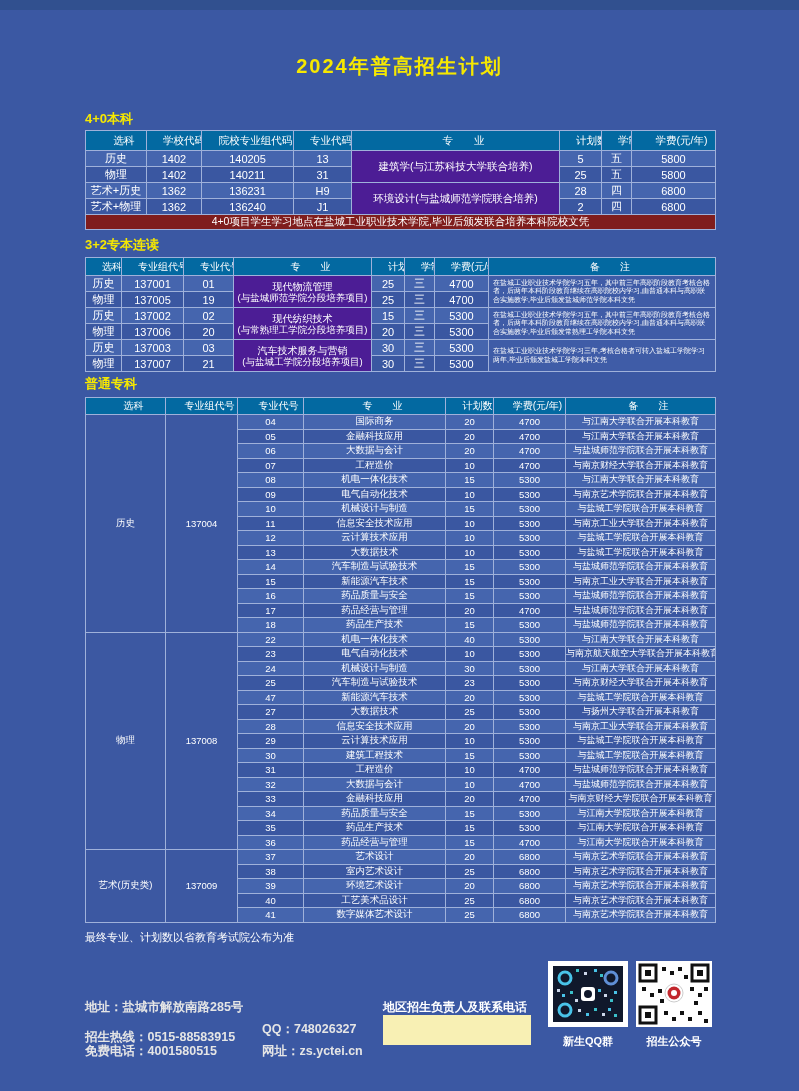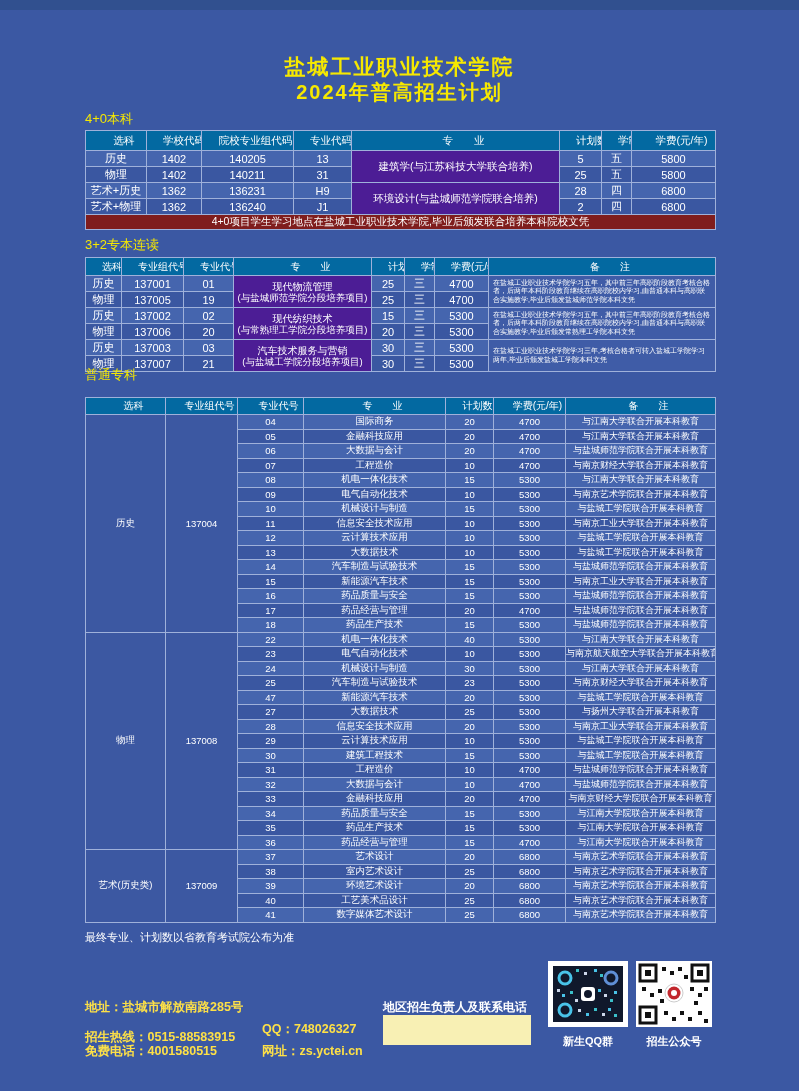--- a/index.html
+++ b/index.html
@@ -2,22 +2,22 @@
 <html><head>
 <meta charset="utf-8">
 <style>
   html,body{margin:0;padding:0;background:#2e4a8e;}
   .poster{position:relative;width:799px;height:1091px;background:#3b58a3;overflow:hidden;
           font-family:"Liberation Sans",sans-serif;color:#fff;}
   .top-strip{position:absolute;left:0;top:0;width:799px;height:10px;background:#31508f;}
   .title{position:absolute;left:0;top:54px;width:799px;text-align:center;color:#f6e800;font-weight:700;}
   .title .l1{font-size:21px;letter-spacing:2px;line-height:26px;}
   .title .l2{font-size:20px;letter-spacing:2px;line-height:25px;}
-  .sec-h{position:absolute;left:85px;color:#f6e800;font-weight:400;font-size:13px;}
-  .h1{top:110px}.h2{top:236px}.h3{top:366px}
+  .sec-h{position:absolute;left:85px;color:#f6e800;font-weight:700;font-size:13px;}
+  .h1{top:110px}.h2{top:236px}.h3{top:375px}
 
   table.t{position:absolute;left:85px;border-collapse:collapse;table-layout:fixed;width:630px;}
   .t th,.t td{border:1px solid #9fb1da;color:#fff;text-align:center;vertical-align:middle;
               overflow:hidden;padding:0;white-space:nowrap;}
   .t th{background:#0369a1;font-weight:400;padding-left:16px;}
   tr.rl td{background:#4565ae;}
   tr.rd td{background:#3a57a1;}
   .t td.major{background:#4c1d95;}
   .t td.gcell{background:#3c58a2;}
   .t td.tfoot{background:#7f1d1d;font-size:10.5px;}
@@ -30,38 +30,37 @@
   .t2{top:257px;} .t2 thead tr{height:18px;} .t2 tbody tr{height:15px;}
   .t2 th{font-size:10px;} .t2 td{font-size:11px;}
   .t2 td.major{font-size:10px;line-height:11px;}
   .t2 .major-partner{font-size:9.5px;}
 
   .t3{top:397px;} .t3 thead tr{height:17px;} .t3 tbody tr{height:14.5px;}
   .t3 th{font-size:10px;} .t3 td{font-size:9.5px;}
   .t3 td.remark3{font-size:9px;}
 
   .note{position:absolute;left:85px;top:930px;font-size:11px;color:#fff;}
-  .contact{position:absolute;font-weight:700;font-size:12.5px;color:#fde047;white-space:nowrap;}
+  .contact{position:absolute;font-weight:700;font-size:12.5px;color:#e5e5e5;white-space:nowrap;}
   .addr{left:85px;top:999px;} .hot{left:85px;top:1029px;} .qq{left:262px;top:1021px;}
   .free{left:85px;top:1043px;} .web{left:262px;top:1043px;}
   .region{position:absolute;left:383px;top:999px;font-weight:700;font-size:12px;color:#fff;}
   .ybox{position:absolute;left:383px;top:1015px;width:148px;height:30px;background:#f8f0b4;}
 
   .qr{position:absolute;top:961px;}
   .qr1{left:548px;width:80px;} .qr2{left:636px;width:76px;}
   .qrlabel{margin-top:3px;text-align:center;color:#fff;font-weight:700;font-size:11px;}
 </style>
 </head>
 <body>
 
 <div class="poster">
   <div class="top-strip"></div>
 
   <div class="title">
-    <div class="l1">盐城工业职业技术学院</div>
     <div class="l2">2024年普高招生计划</div>
   </div>
 
   <div class="sec-h h1">4+0本科</div>
   <table class="t t1" id="t1">
     <colgroup>
         <col style="width:61px">
         <col style="width:55px">
         <col style="width:92px">
         <col style="width:58px">

